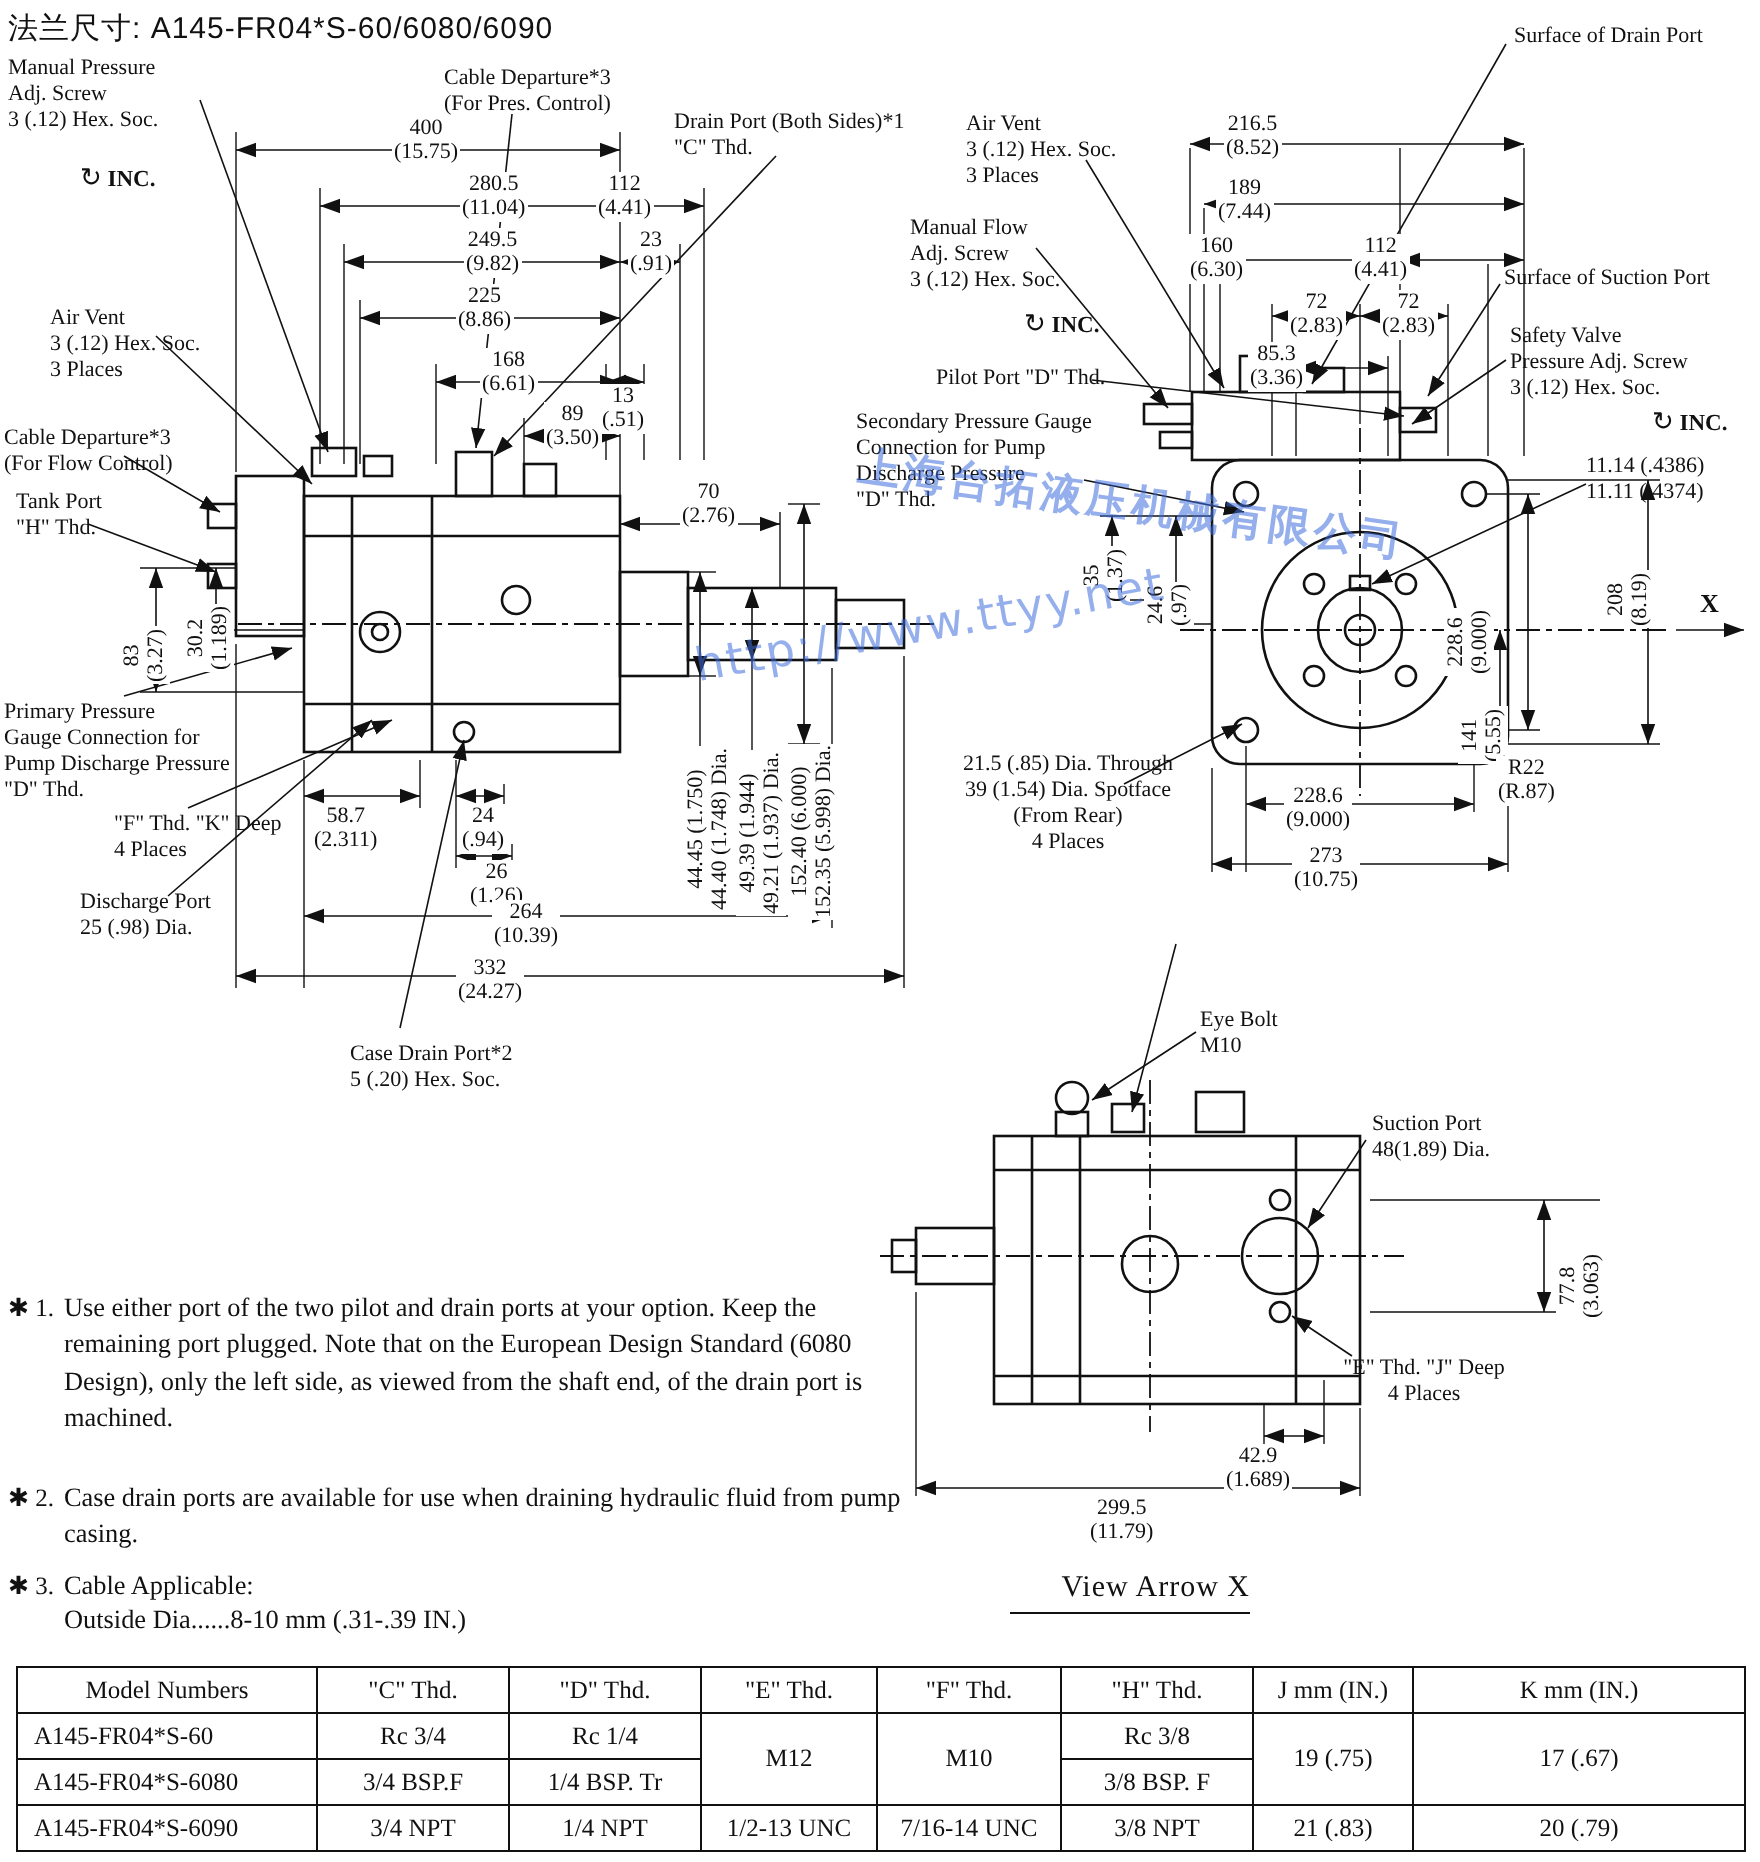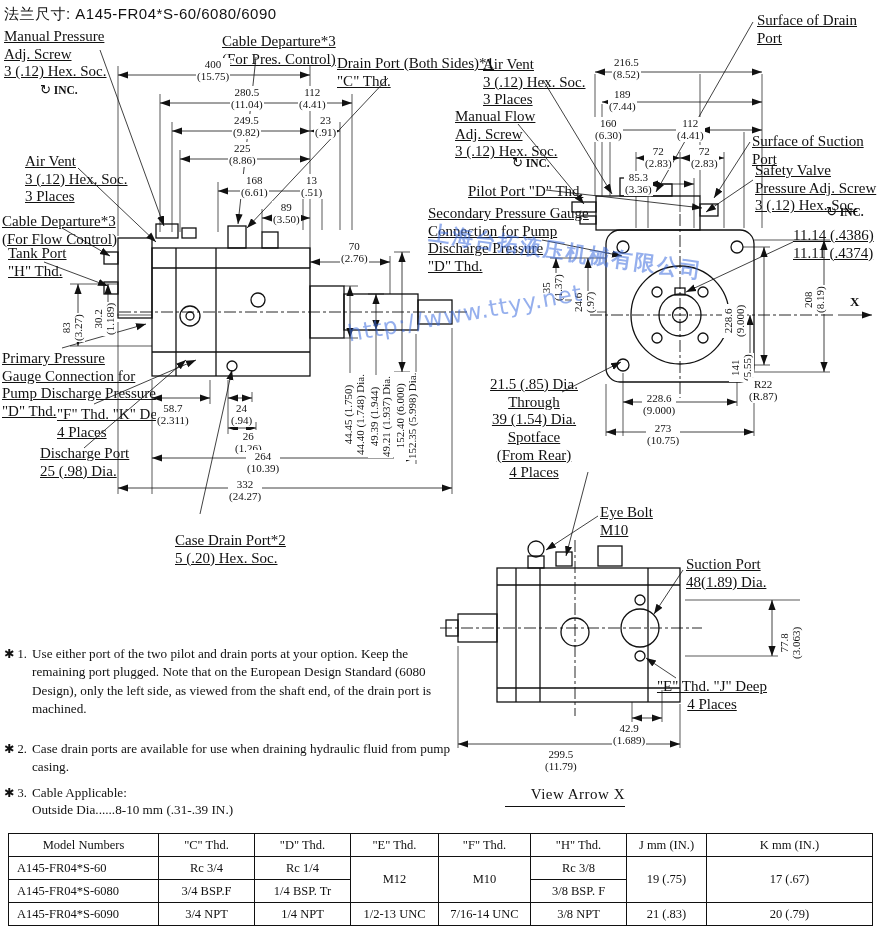--- a/index.html
+++ b/index.html
@@ -1,20 +1,20 @@
 <!DOCTYPE html>
 <html><head>
 <meta charset="utf-8">
 <style>
   html,body{margin:0;padding:0;background:#fff;}
   .page{position:relative;width:880px;height:931px;background:#fff;overflow:hidden;
         font-family:"Liberation Serif", serif;color:#111;}
   .title{position:absolute;left:4px;top:5px;font-family:Liberation Sans, sans-serif;
          font-size:15px;letter-spacing:.5px;white-space:pre;}
-  .lbl{position:absolute;font-size:15px;line-height:1.18;white-space:pre-line;text-decoration:underline;}
+  .lbl{position:absolute;font-size:11px;line-height:1.18;white-space:pre-line;}
   .ctr{text-align:center;}
   .dim{position:absolute;font-size:11px;line-height:1.12;white-space:pre-line;text-align:center;
        background:#fff;padding:0 1px;}
   .rot{transform:rotate(-90deg);transform-origin:0 0;white-space:pre-line;}
   .inc{position:absolute;font-size:11.5px;font-weight:bold;white-space:nowrap;}
   .inc .gl{font-weight:normal;font-size:13px;font-family:"DejaVu Sans", sans-serif;}
   .wm{position:absolute;color:rgba(62,110,222,.55);font-family:"DejaVu Sans", sans-serif;z-index:6;pointer-events:none;}
   .wm1{left:428px;top:238px;font-size:21px;font-weight:bold;letter-spacing:2px;transform:rotate(8deg);}
   .wm2{left:346px;top:300px;font-size:23px;letter-spacing:1px;transform:rotate(-10deg);}
   .fn{position:absolute;font-size:13.2px;line-height:1.4;}
@@ -259,40 +259,40 @@
   <div class="lbl" style="left:8px;top:245px">Tank Port
 "H" Thd.</div>
   <div class="lbl" style="left:2px;top:350px">Primary Pressure
 Gauge Connection for
 Pump Discharge Pressure
 "D" Thd.</div>
   <div class="lbl" style="left:57px;top:406px">"F" Thd. "K" Deep
 4 Places</div>
   <div class="lbl" style="left:40px;top:445px">Discharge Port
 25 (.98) Dia.</div>
-  <div class="lbl" style="left:175px;top:532px">Case Drain Port*2
+  <div class="lbl" style="left:175px;top:521px">Case Drain Port*2
 5 (.20) Hex. Soc.</div>
 
   <div class="dim" style="left:196px;top:58px">400
 (15.75)</div>
   <div class="dim" style="left:230px;top:86px">280.5
 (11.04)</div>
   <div class="dim" style="left:232px;top:114px">249.5
 (9.82)</div>
   <div class="dim" style="left:228px;top:142px">225
 (8.86)</div>
   <div class="dim" style="left:240px;top:174px">168
 (6.61)</div>
   <div class="dim" style="left:272px;top:201px">89
 (3.50)</div>
   <div class="dim" style="left:298px;top:86px">112
 (4.41)</div>
   <div class="dim" style="left:314px;top:114px">23
 (.91)</div>
-  <div class="dim" style="left:300px;top:174px">13
+  <div class="dim" style="left:300px;top:192px">13
 (.51)</div>
   <div class="dim" style="left:340px;top:240px">70
 (2.76)</div>
   <div class="dim rot" style="left:60px;top:342px">83
 (3.27)</div>
   <div class="dim rot" style="left:92px;top:336px">30.2
 (1.189)</div>
   <div class="dim" style="left:156px;top:402px">58.7
 (2.311)</div>
   <div class="dim" style="left:230px;top:402px">24

